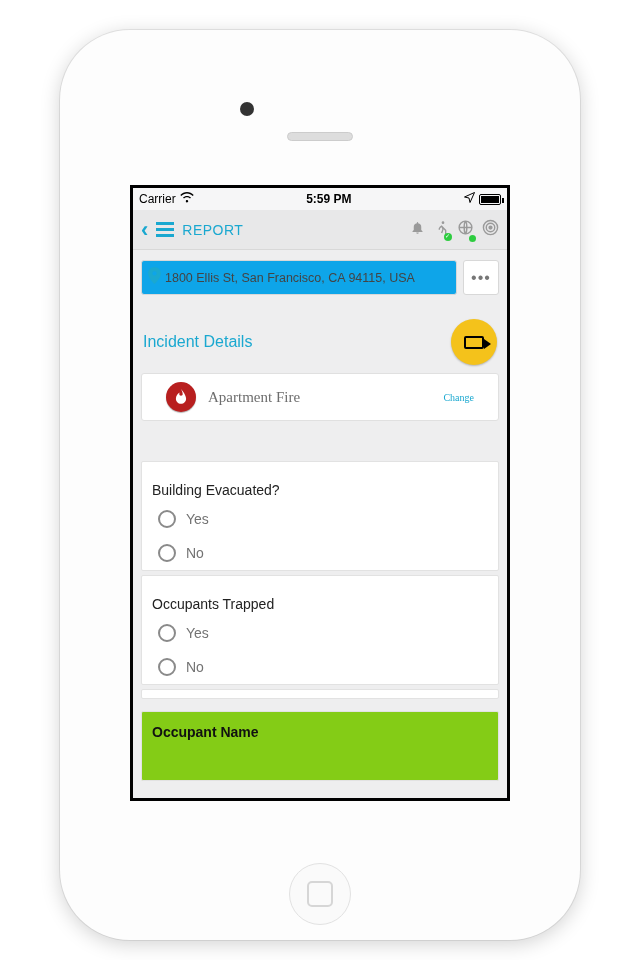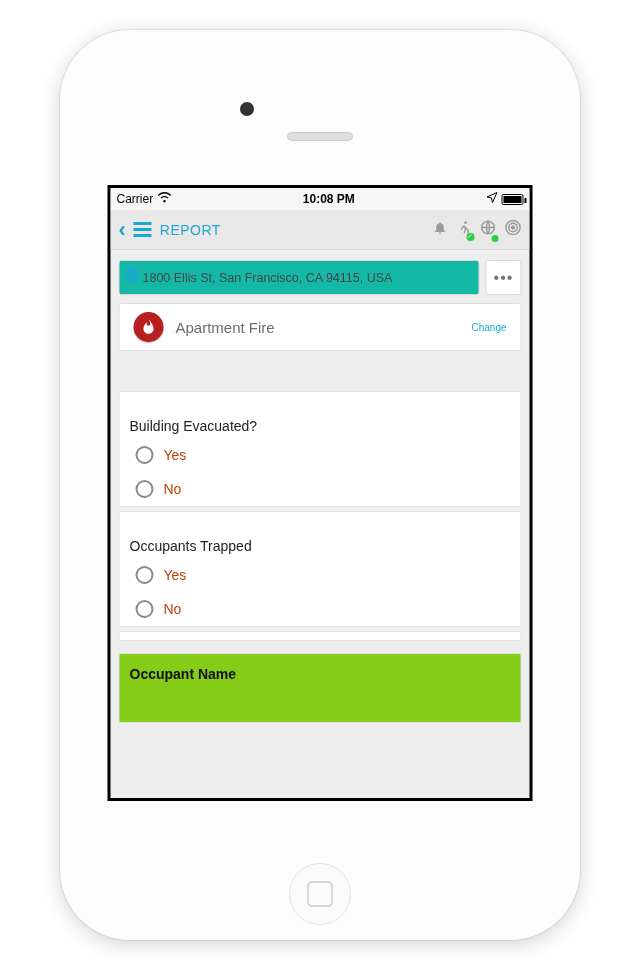--- a/index.html
+++ b/index.html
@@ -34,21 +34,21 @@
     width: 62px; height: 62px; border-radius: 50%; background: #fafafa;
     border: 1px solid #e2e2e2;
   }
   .home-btn::after{
     content:""; position:absolute; left:50%; top:50%; transform:translate(-50%,-50%);
     width:22px; height:22px; border:2px solid #d6d6d6; border-radius:5px;
   }
   .screen-border {
     position: absolute;
     left: 50%; top: 155px; transform: translateX(-50%);
-    width: 425px; height: 616px;
+    width: 380px; height: 616px;
     border: 3px solid #000;
     background: #eeeeef;
     overflow: hidden;
   }
   .status-bar {
     height: 22px; background: #f6f6f7;
     display: flex; align-items: center; justify-content: space-between;
     padding: 0 6px; font-size: 12px; color: #000;
   }
   .status-left, .status-right { display:flex; align-items:center; gap:4px; }
@@ -72,21 +72,21 @@
   .globe { position:relative; font-size:18px; color:#9a9a9a; }
   .globe .dot { position:absolute; right:-2px; bottom:-1px; width:7px; height:7px; border-radius:50%; background:#2ecc40; }
   .runner { position:relative; font-size:15px; color:#9a9a9a; }
   .runner .dot { position:absolute; right:-3px; bottom:-2px; width:8px; height:8px; border-radius:50%; background:#2ecc40; }
   .runner .dot::after{content:"✓"; color:#fff; font-size:6px; position:absolute; left:1px; top:-1px;}
 
   .content { padding: 10px 8px 0 8px; height: calc(100% - 62px); overflow:hidden; }
 
   .address-row { display:flex; gap:6px; }
   .address-box {
-    flex:1; background:#14b8a6; border:1px solid #d8d8d8; border-radius:3px;
+    flex:1; background:#0ea5e9; border:1px solid #d8d8d8; border-radius:3px;
     display:flex; align-items:center; padding:6px 6px; gap:4px;
     font-size: 12.5px; color:#444;
   }
   .pin { color:#1aa8d0; font-size:16px; }
   .more-box {
     width:36px; background:#fff; border:1px solid #d8d8d8; border-radius:3px;
     display:flex; align-items:center; justify-content:center;
     color:#777; font-size:16px; letter-spacing:1px;
   }
 
@@ -99,42 +99,42 @@
     width:46px; height:46px; border-radius:50%; background:#f4c21b;
     display:flex; align-items:center; justify-content:center;
     box-shadow:0 1px 2px rgba(0,0,0,0.25);
   }
   .video-glyph { width:20px; height:13px; border:2px solid #000; border-radius:2px; position:relative; }
   .video-glyph::after{content:""; position:absolute; right:-9px; top:1px;
     border-left:7px solid #000; border-top:5px solid transparent; border-bottom:5px solid transparent;}
 
   .incident-row {
     margin-top:8px; background:#fff; border:1px solid #e0e0e0; border-radius:3px;
-    display:flex; align-items:center; padding:8px 14px; gap:12px;
+    display:flex; align-items:center; padding:8px 24px; gap:12px;font-family:Liberation Serif, serif;
   }
   .fire-badge {
     width:30px; height:30px; border-radius:50%; background:#b81f1f;
     display:flex; align-items:center; justify-content:center; color:#fff;
     box-shadow:0 1px 1px rgba(0,0,0,0.3);
   }
   .incident-title { color:#6d6d6d; font-size:15px; }
   .change-link { margin-left:auto; color:#1aa8d0; font-size:10px; }
 
   .form-card {
     margin-top: 40px; background:#fff; border:1px solid #e2e2e2; border-radius:2px;
   }
   .form-card + .form-card { margin-top: 4px; }
   .spacer-card { margin-top:4px; height:10px; background:#fff; border:1px solid #e2e2e2; border-radius:2px; }
-  .q-label { padding: 26px 10px 4px 10px; font-size:14px; color:#222; }
+  .q-label { padding: 20px 10px 4px 10px; font-size:14px; color:#222; }
   .opt-row { display:flex; align-items:center; gap:10px; padding:8px 16px; }
   .radio {
     width:18px; height:18px; border:2px solid #8a8a8a; border-radius:50%;
     flex-shrink:0;
   }
-  .opt-label { font-size:14px; color:#c2410c; }
+  .opt-label { font-size:14px; color:#737373; }
 
   .occupant-card { margin-top:12px; background:#84cc16; border:1px solid #e2e2e2; border-radius:2px; padding:12px 10px 40px 10px; }
   .occupant-label { font-size:14px; font-weight:600; color:#111; }
 </style>
 </head>
 <body>
 
 <div class="phone-outer">
   <div class="camera"></div>
   <div class="speaker"></div>
@@ -143,21 +143,21 @@
 
     <div class="status-bar">
       <div class="status-left">
         <span>Carrier</span>
         <span class="wifi-icon">
           <svg width="14" height="11" viewBox="0 0 14 11">
               <path d="M7 10.5c.7 0 1.2-.6 1.2-1.2S7.7 8 7 8s-1.2.6-1.2 1.2.5 1.3 1.2 1.3zM4 6.6c.8-.8 1.9-1.3 3-1.3s2.2.5 3 1.3l1-1C9.9 4.5 8.5 3.9 7 3.9S4.1 4.5 3 5.6l1 1zM1.3 3.9C2.8 2.3 4.8 1.4 7 1.4s4.2.9 5.7 2.5l1-1C11.9 1 9.6 0 7 0S2.1 1 .3 2.9l1 1z" fill="#000"></path>
             </svg>
         </span>
       </div>
-      <span style="font-weight:600;">10:08 PM</span>
+      <span style="font-weight:600;">5:59 PM</span>
       <div class="status-right">
         <span>
           <svg width="11" height="11" viewBox="0 0 11 11">
               <path d="M10.5.5L.5 5l4.5 1 1 4.5z" fill="none" stroke="#000" stroke-width="1"></path>
             </svg>
         </span>
         <span class="battery">
           <span class="shell">
               <span class="fill"></span>
             </span>
@@ -210,20 +210,26 @@
           <span class="pin">
             <svg width="13" height="17" viewBox="0 0 24 32" fill="#1aa8d0">
                 <path d="M12 0C5.4 0 0 5.4 0 12c0 9 12 20 12 20s12-11 12-20C24 5.4 18.6 0 12 0zm0 16a4 4 0 1 1 0-8 4 4 0 0 1 0 8z"></path>
               </svg>
           </span>
           <span>1800 Ellis St, San Francisco, CA 94115, USA</span>
         </div>
         <div class="more-box">•••</div>
       </div>
 
+      <div class="section-head">
+        <span class="section-title">Incident Details</span>
+        <div class="video-btn">
+          <span class="video-glyph"></span>
+        </div>
+      </div>
 
       <div class="incident-row">
         <span class="fire-badge">
           <svg width="14" height="17" viewBox="0 0 24 30" fill="#fff">
               <path d="M12 0s3 5 3 9c0 2-1 3-3 3s-3-1-3-3c0-1 .3-2 .7-3C6 8 3 12 3 17c0 5 4 9 9 9s9-4 9-9c0-7-9-17-9-17z"></path>
             </svg>
         </span>
         <span class="incident-title">Apartment Fire</span>
         <span class="change-link">Change</span>
       </div>

